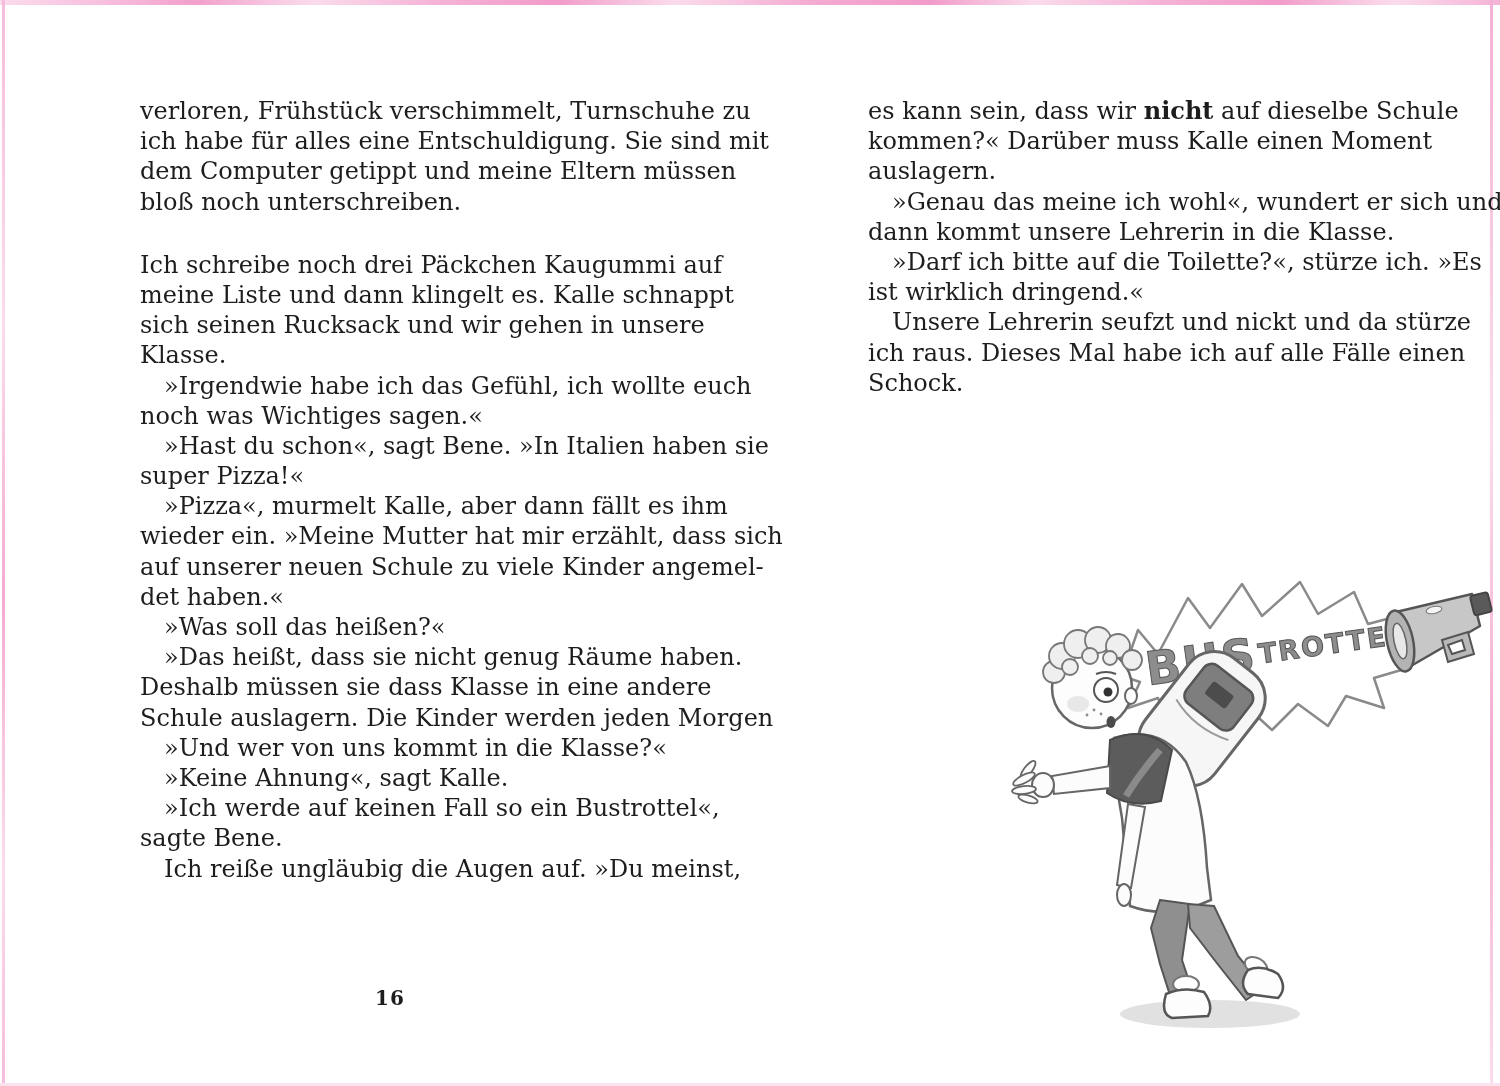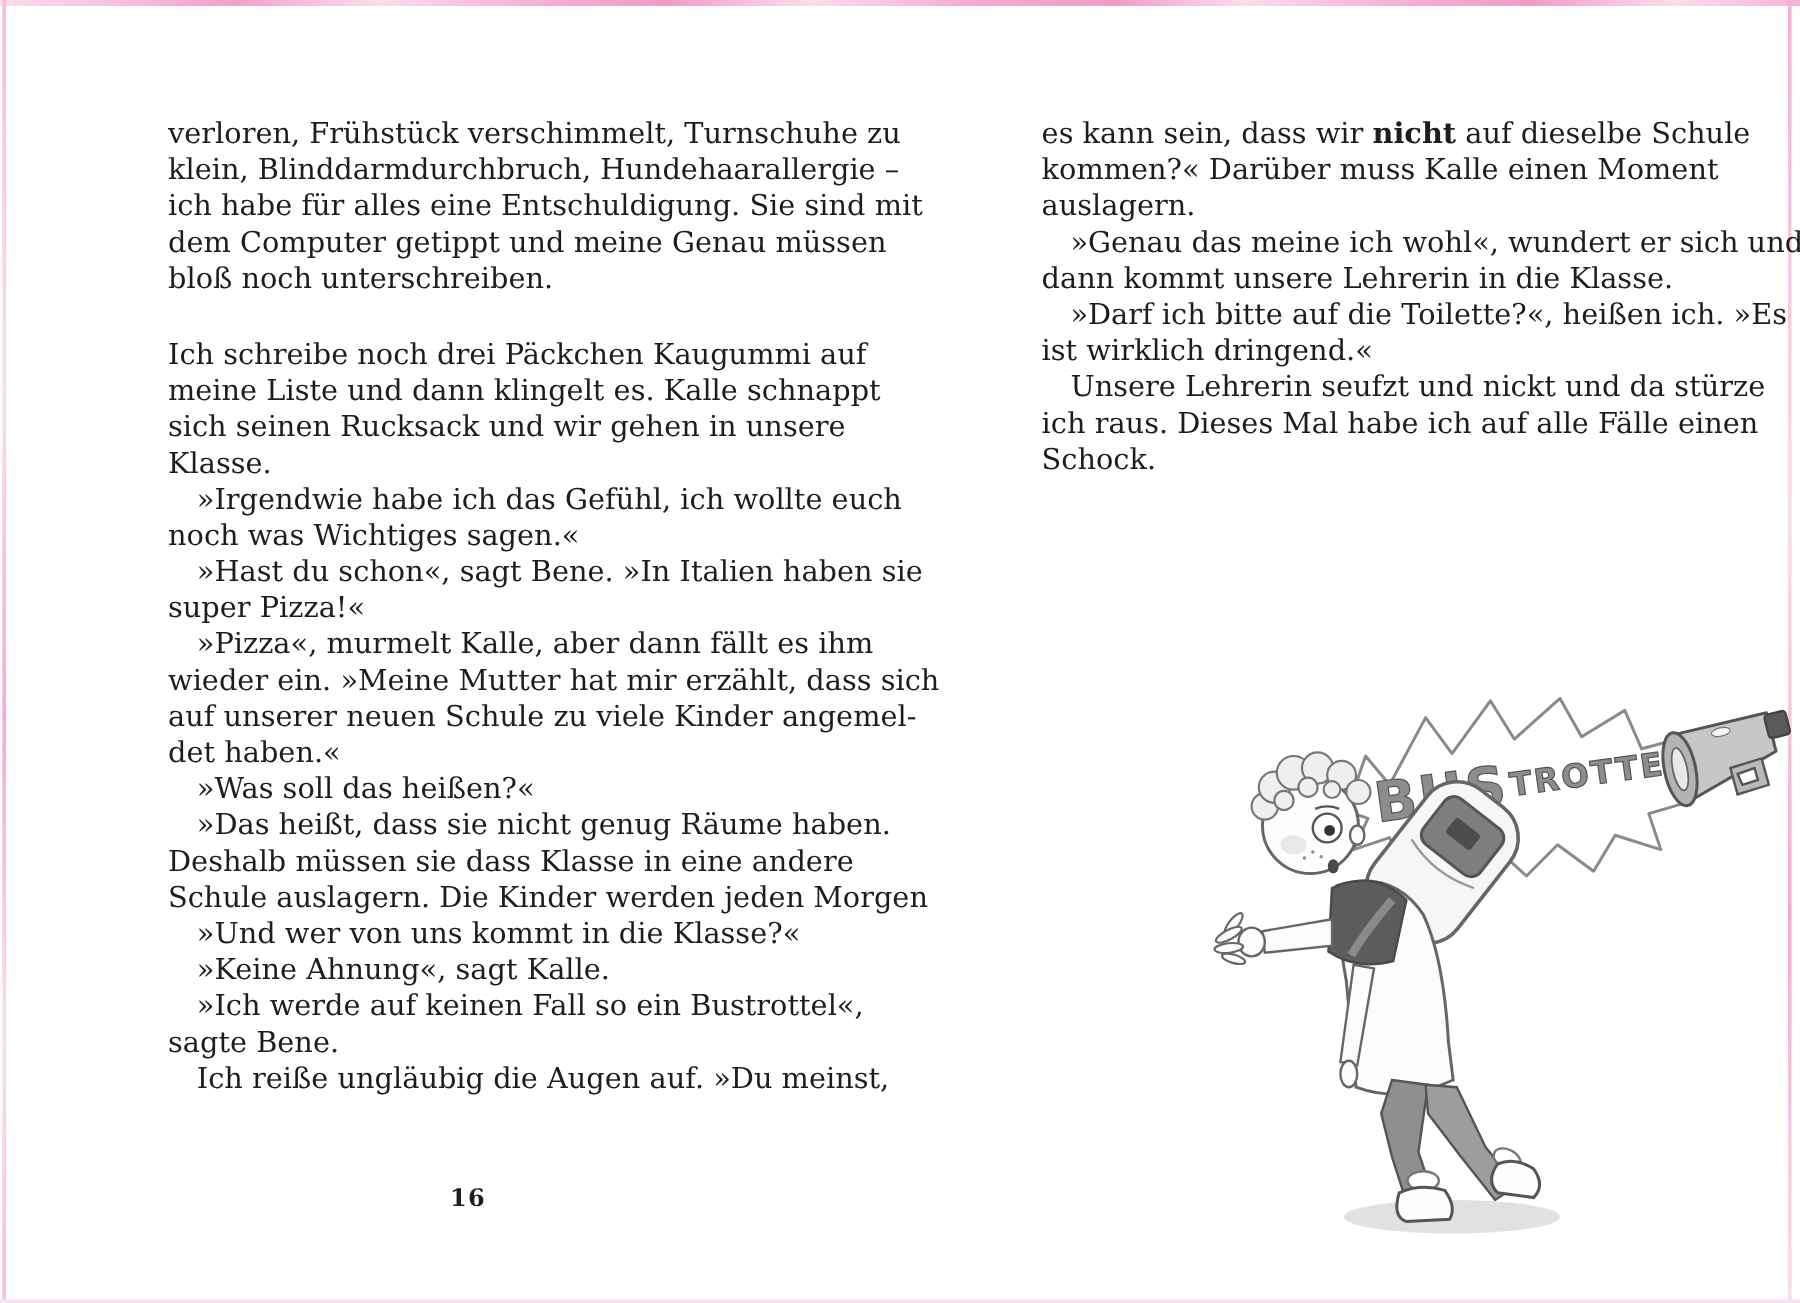--- a/index.html
+++ b/index.html
@@ -81,23 +81,22 @@
 </head>
 <body>
 
 <div class="edge edge-top"></div>
 <div class="edge edge-left"></div>
 <div class="edge edge-right"></div>
 <div class="edge edge-bottom"></div>
 
 <div class="text-col col-left">
     <div class="line">verloren, Frühstück verschimmelt, Turnschuhe zu</div>
-    <div class="line">klein, Blinddarmdurchbruch, Hundehaarallergie –</div>
     <div class="line">ich habe für alles eine Entschuldigung. Sie sind mit</div>
-    <div class="line">dem Computer getippt und meine Genau müssen</div>
+    <div class="line">dem Computer getippt und meine Eltern müssen</div>
     <div class="line last">bloß noch unterschreiben.</div>
     <div class="line gap">Ich schreibe noch drei Päckchen Kaugummi auf</div>
     <div class="line">meine Liste und dann klingelt es. Kalle schnappt</div>
     <div class="line">sich seinen Rucksack und wir gehen in unsere</div>
     <div class="line last">Klasse.</div>
     <div class="line indent">»Irgendwie habe ich das Gefühl, ich wollte euch</div>
     <div class="line last">noch was Wichtiges sagen.«</div>
     <div class="line indent">»Hast du schon«, sagt Bene. »In Italien haben sie</div>
     <div class="line last">super Pizza!«</div>
     <div class="line indent">»Pizza«, murmelt Kalle, aber dann fällt es ihm</div>
@@ -115,21 +114,21 @@
     <div class="line indent">Ich reiße ungläubig die Augen auf. »Du meinst,</div>
   </div>
 <div class="page-number">16</div>
 
 <div class="text-col col-right">
     <div class="line">es kann sein, dass wir <b>nicht</b> auf dieselbe Schule</div>
     <div class="line">kommen?« Darüber muss Kalle einen Moment</div>
     <div class="line last">auslagern.</div>
     <div class="line indent">»Genau das meine ich wohl«, wundert er sich und</div>
     <div class="line last">dann kommt unsere Lehrerin in die Klasse.</div>
-    <div class="line indent">»Darf ich bitte auf die Toilette?«, heißen ich. »Es</div>
+    <div class="line indent">»Darf ich bitte auf die Toilette?«, stürze ich. »Es</div>
     <div class="line last">ist wirklich dringend.«</div>
     <div class="line indent">Unsere Lehrerin seufzt und nickt und da stürze</div>
     <div class="line">ich raus. Dieses Mal habe ich auf alle Fälle einen</div>
     <div class="line last">Schock.</div>
   </div>
 
 <svg class="illustration" viewBox="0 0 490 470" xmlns="http://www.w3.org/2000/svg">
 
   <g>
     <polygon fill="#ffffff" stroke="#8a8a8a" stroke-width="2.5" stroke-linejoin="round" points="112,108 128,62 148,86 178,30 200,60 232,16 252,48 290,14 308,46 344,24 358,56 388,48

